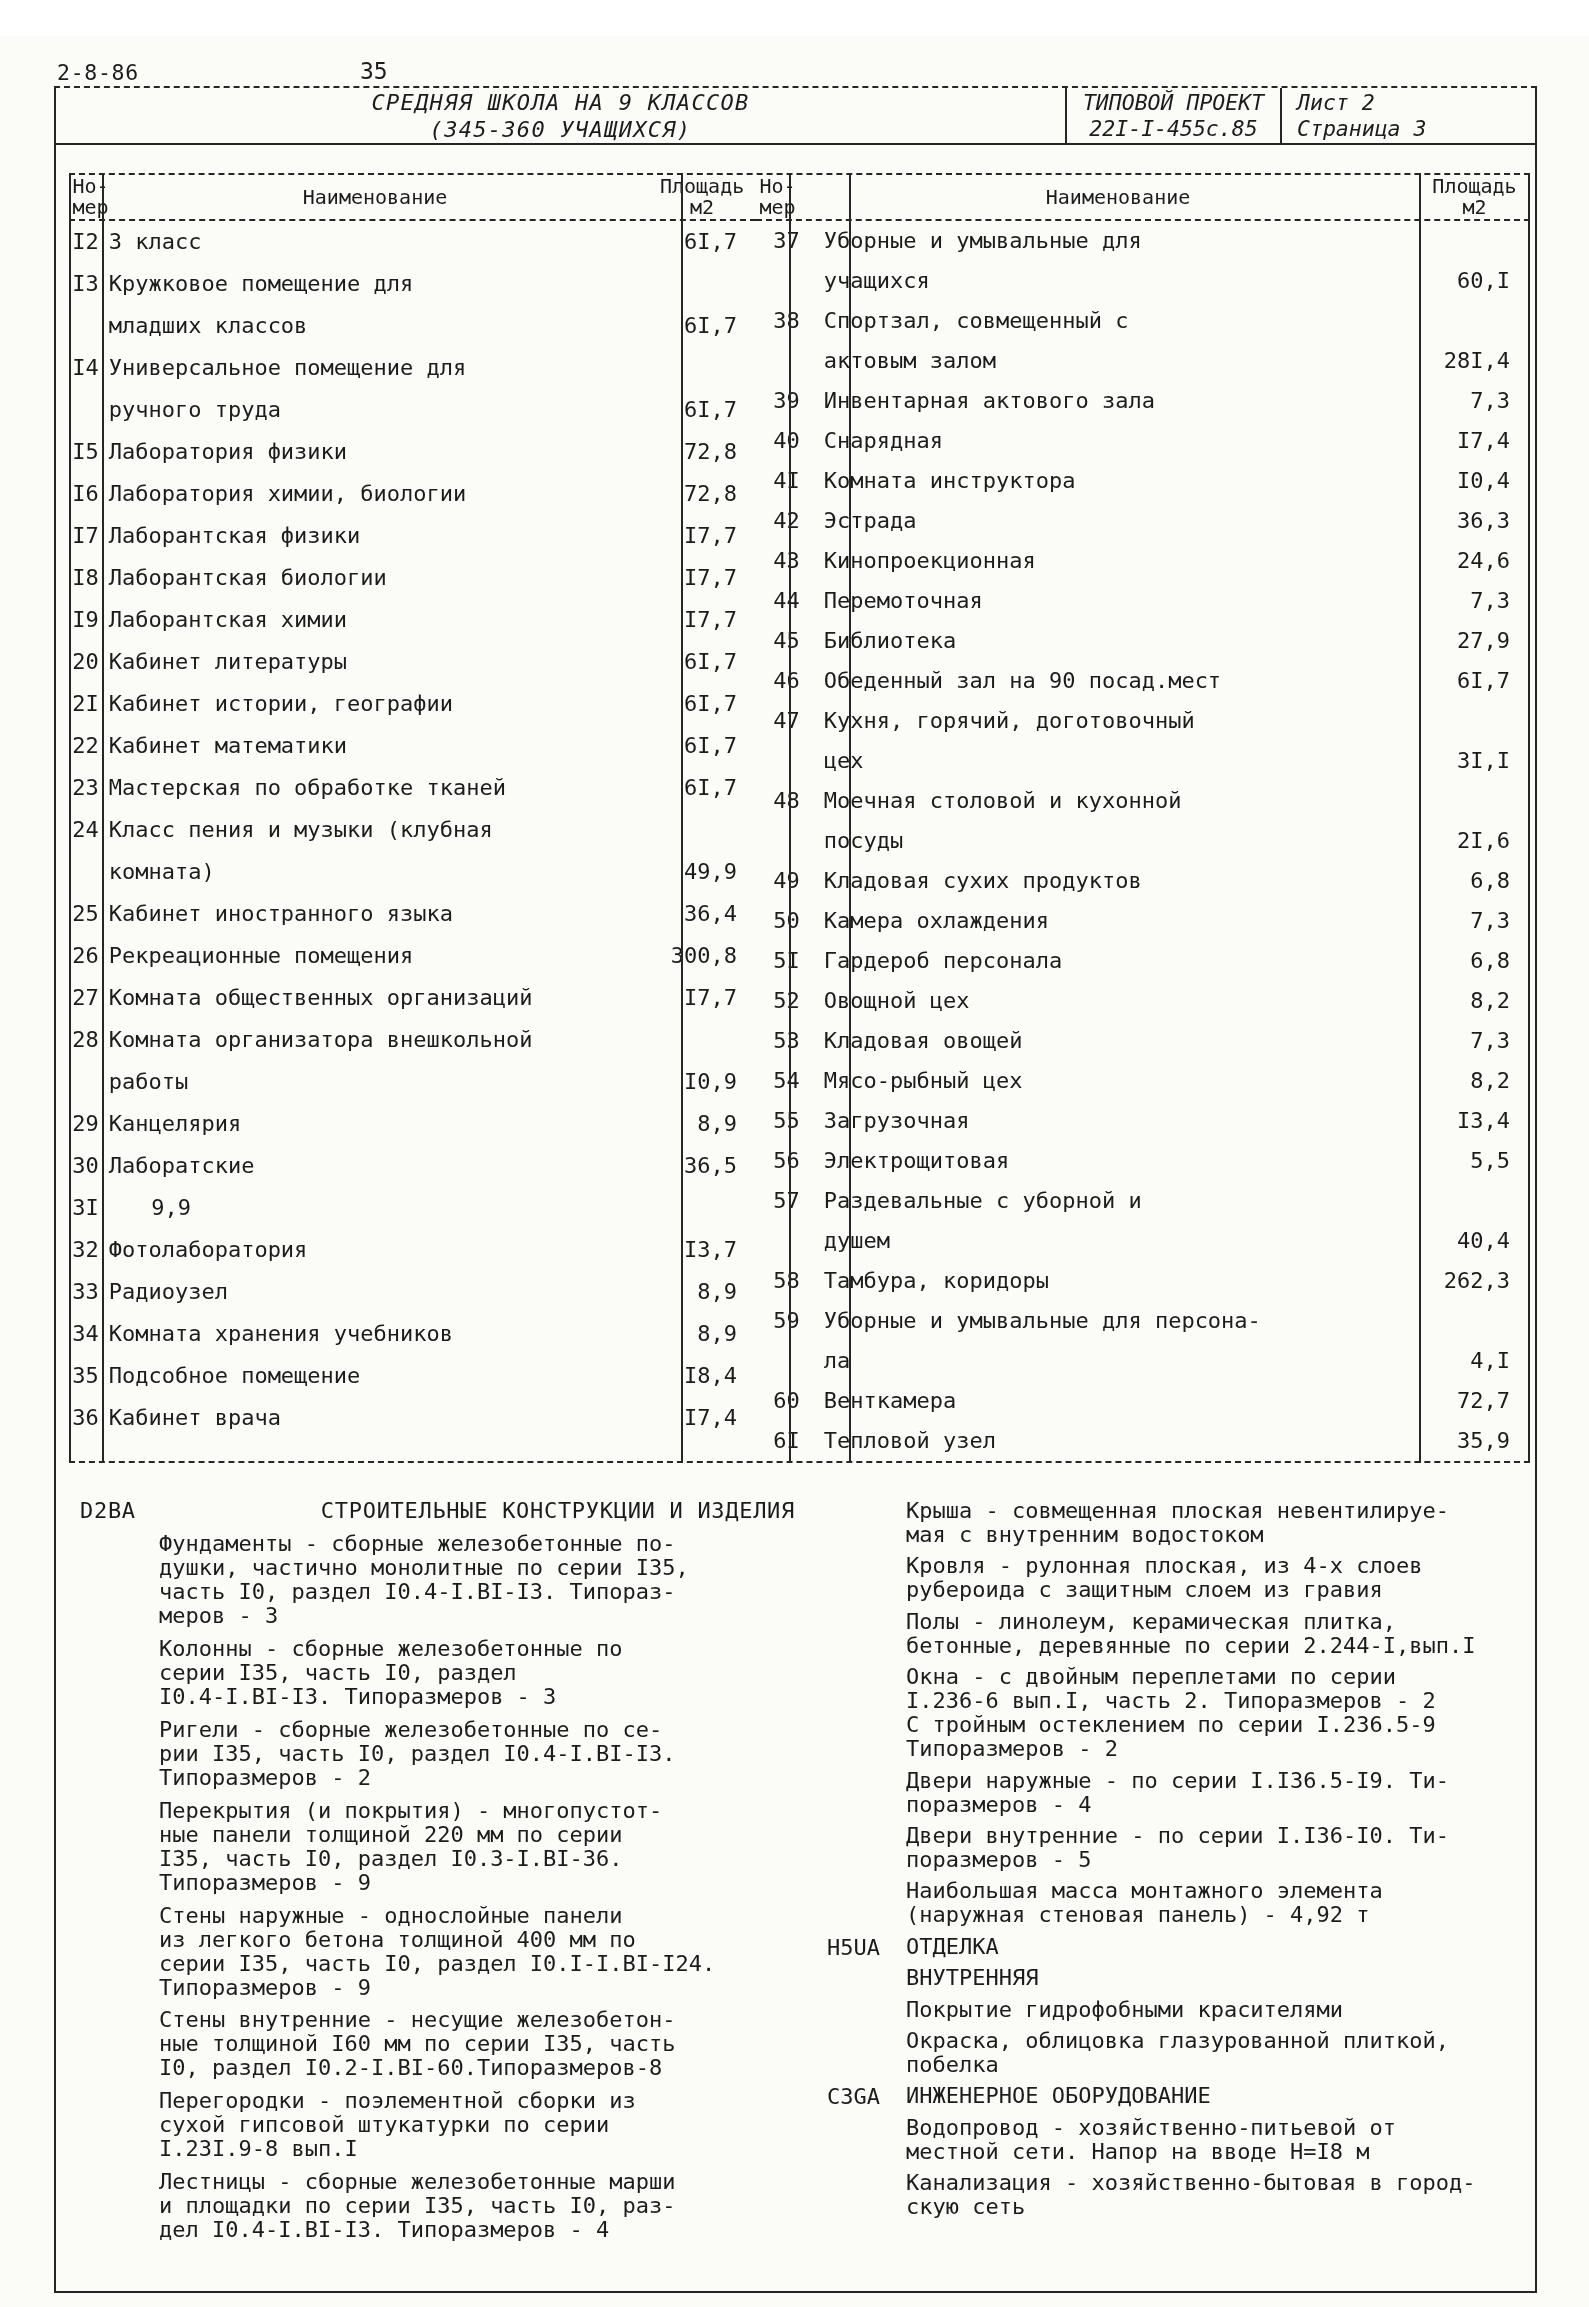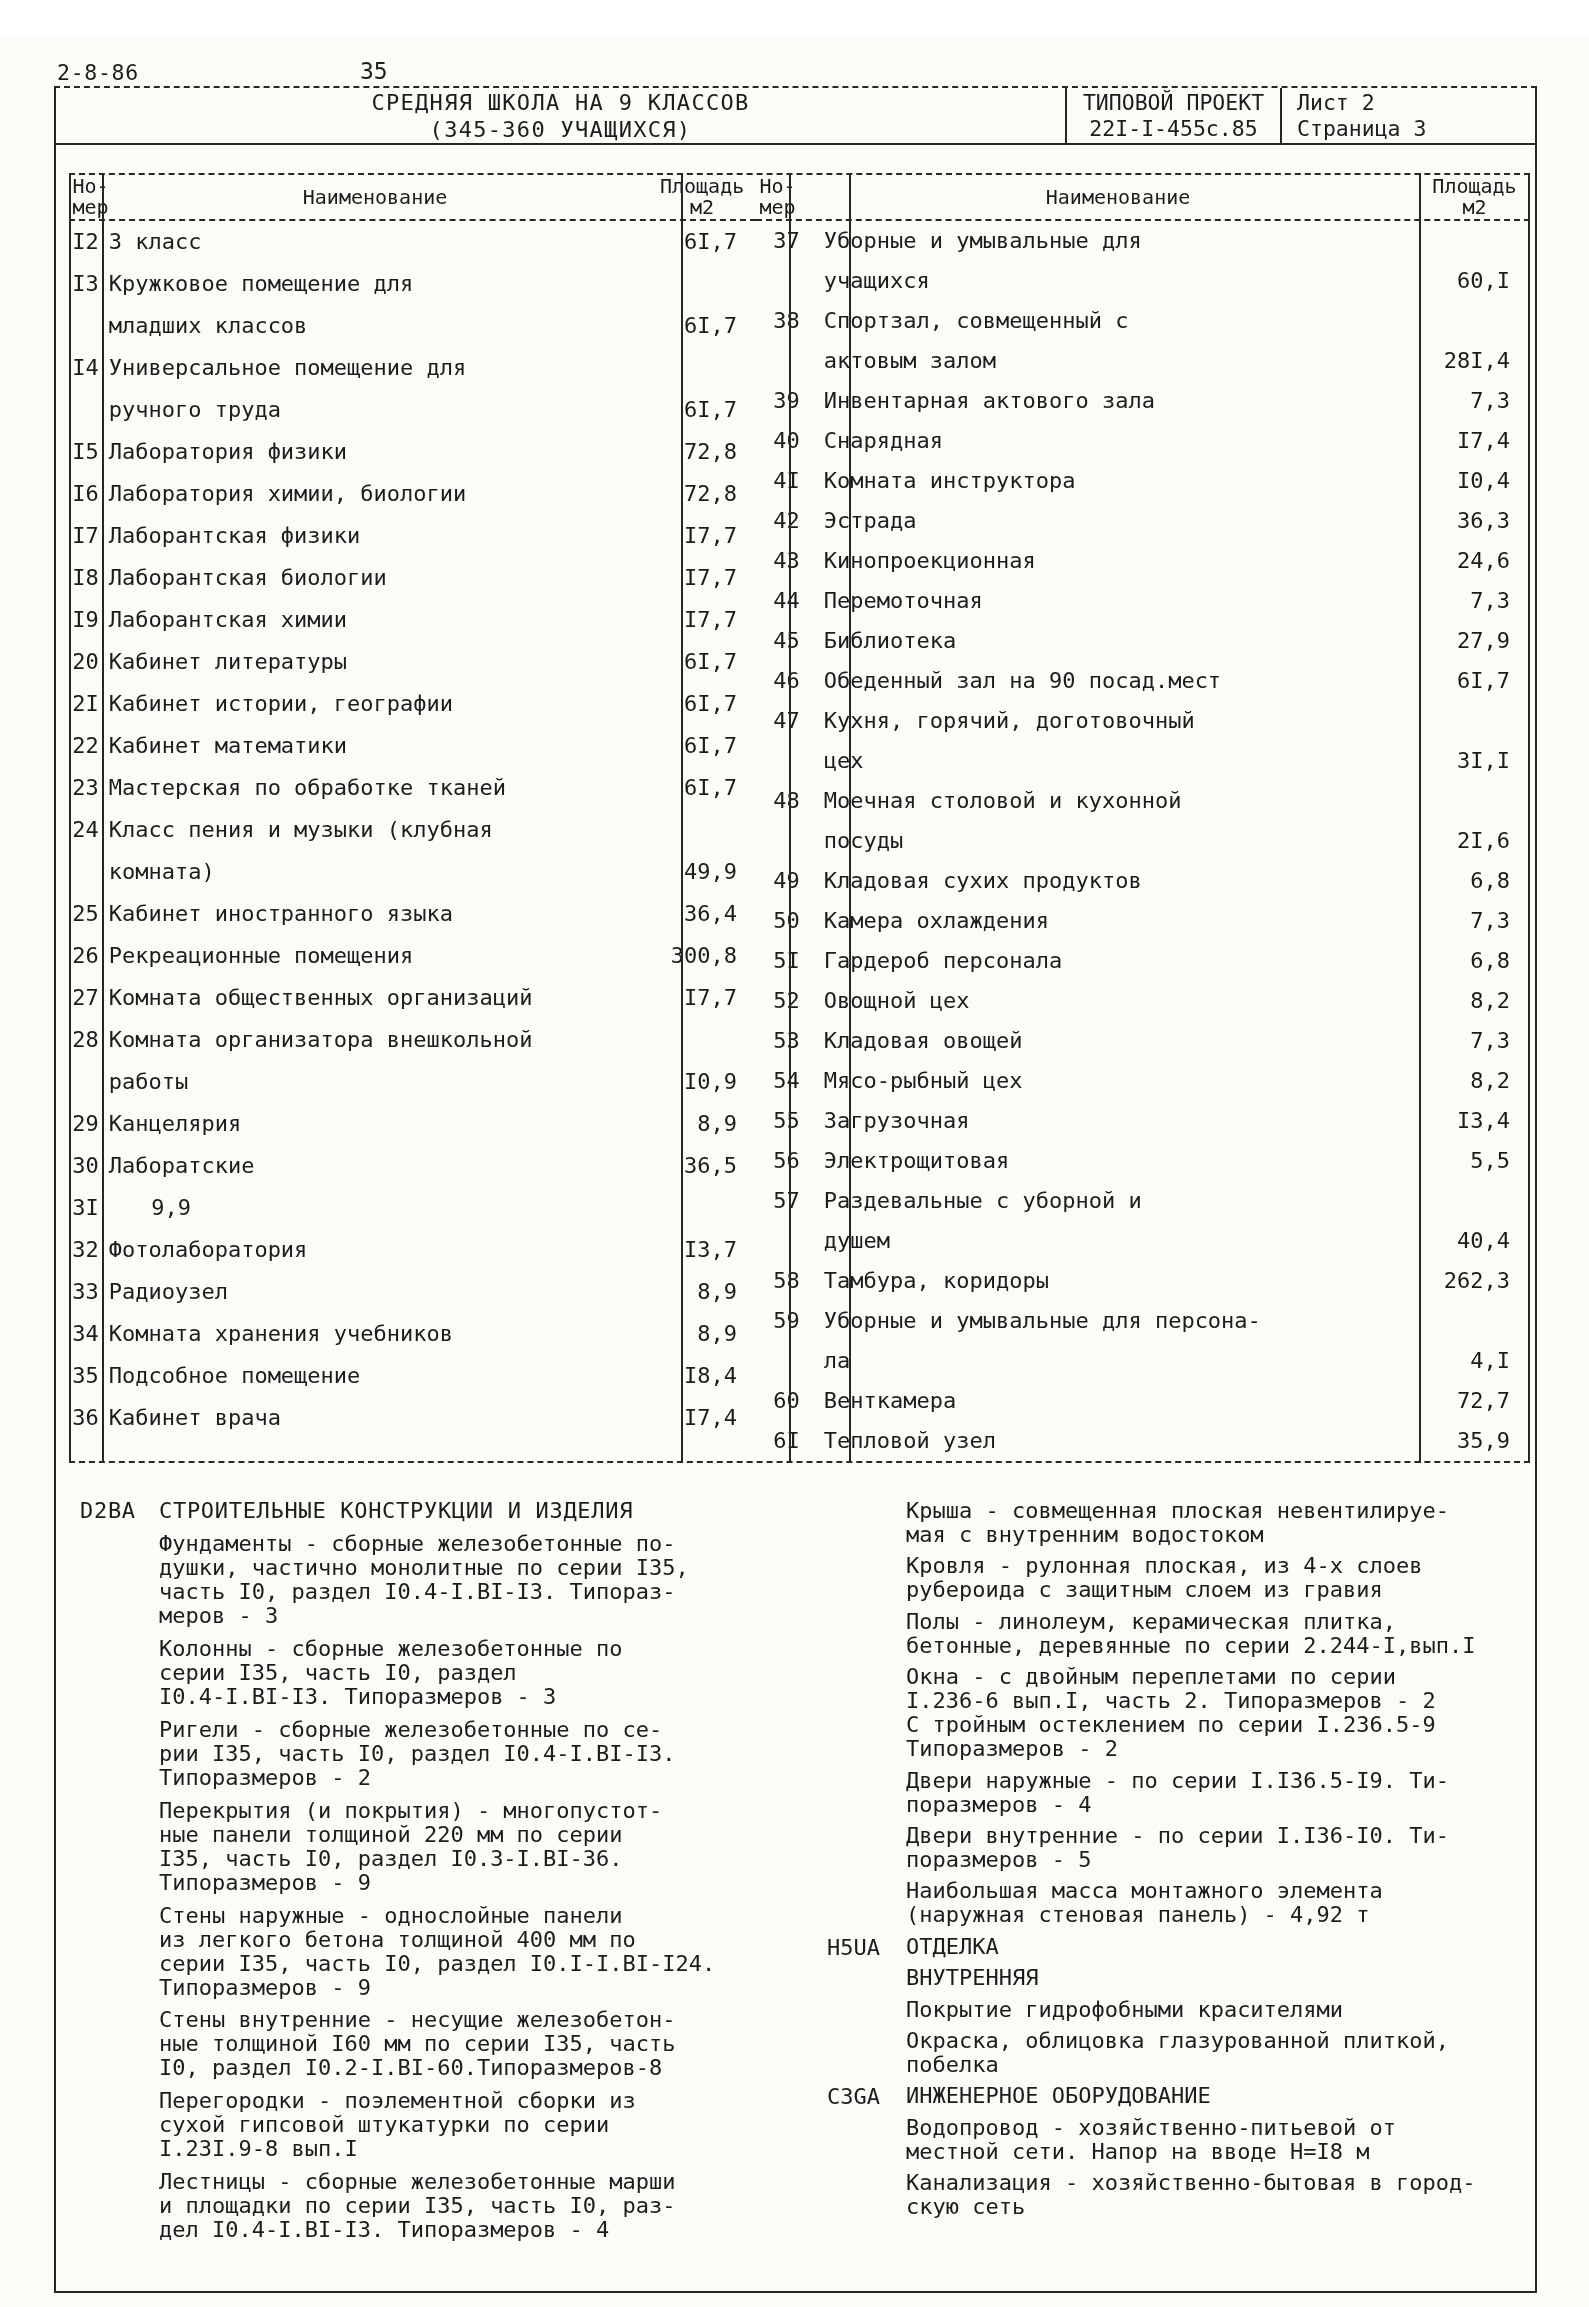--- a/index.html
+++ b/index.html
@@ -12,21 +12,21 @@
   }
   .corner-date { position:absolute; left:57px; top:24px; font-size:21.5px; letter-spacing:0.7px; }
   .page-number { position:absolute; left:360px; top:21.5px; font-size:23px; }
 
   .frame {
     position:absolute; left:54px; top:50px; width:1483px; height:2207px;
     border:2px solid #262626; border-top-style:dashed;
   }
 
   
-  .title-block { display:flex; height:57px; border-bottom:2px solid #262626; }
+  .title-block { display:flex; height:57px; border-bottom:2px solid #262626;font-style:italic; }
   .tb-cell { display:flex; flex-direction:column; justify-content:center; }
   .tb-main { flex:1; align-items:center; font-size:22px; line-height:27px; letter-spacing:1.3px; }
   .tb-type { width:215px; border-left:2px solid #262626; align-items:center; font-size:21.5px; line-height:26px; }
   .tb-sheet { width:255px; border-left:2px solid #262626; padding-left:15px; font-size:21.5px; line-height:26px; }
 
   
   .room-table {
     position:absolute; left:69px; top:137px; width:1461px;
     border-top:2px dashed #262626; border-bottom:2px dashed #262626;
     display:flex; font-size:22px;
@@ -54,21 +54,21 @@
   .half-l .c-area { width:108px; padding-right:19px; }
   .half-r .c-area { width:111px; padding-right:20px; }
 
   .vl { position:absolute; top:-2px; bottom:-2px; width:2px; background:#262626; }
 
   
   .sections { position:absolute; left:69px; top:1463px; width:1461px; font-size:22px; }
   .sec { position:absolute; top:0; }
   .sec-left { left:90px; width:636px; }
   .sec-right { left:837px; width:626px; }
-  .sec-heading { position:relative; line-height:24px; margin-bottom:9.4px; letter-spacing:0.7px; }
+  .sec-heading { position:relative; line-height:24px; margin-bottom:9.4px; letter-spacing:0.7px;text-align:right; }
   .block { position:relative; }
   .sec-left .ptext { white-space:pre-line; line-height:24px; margin-bottom:8.8px; }
   .sec-right .ptext { white-space:pre-line; line-height:24px; margin-bottom:7.4px; }
   .code { position:absolute; left:-79px; top:0; white-space:nowrap; }
 </style>
 </head>
 <body>
 
 <div class="page">
 

